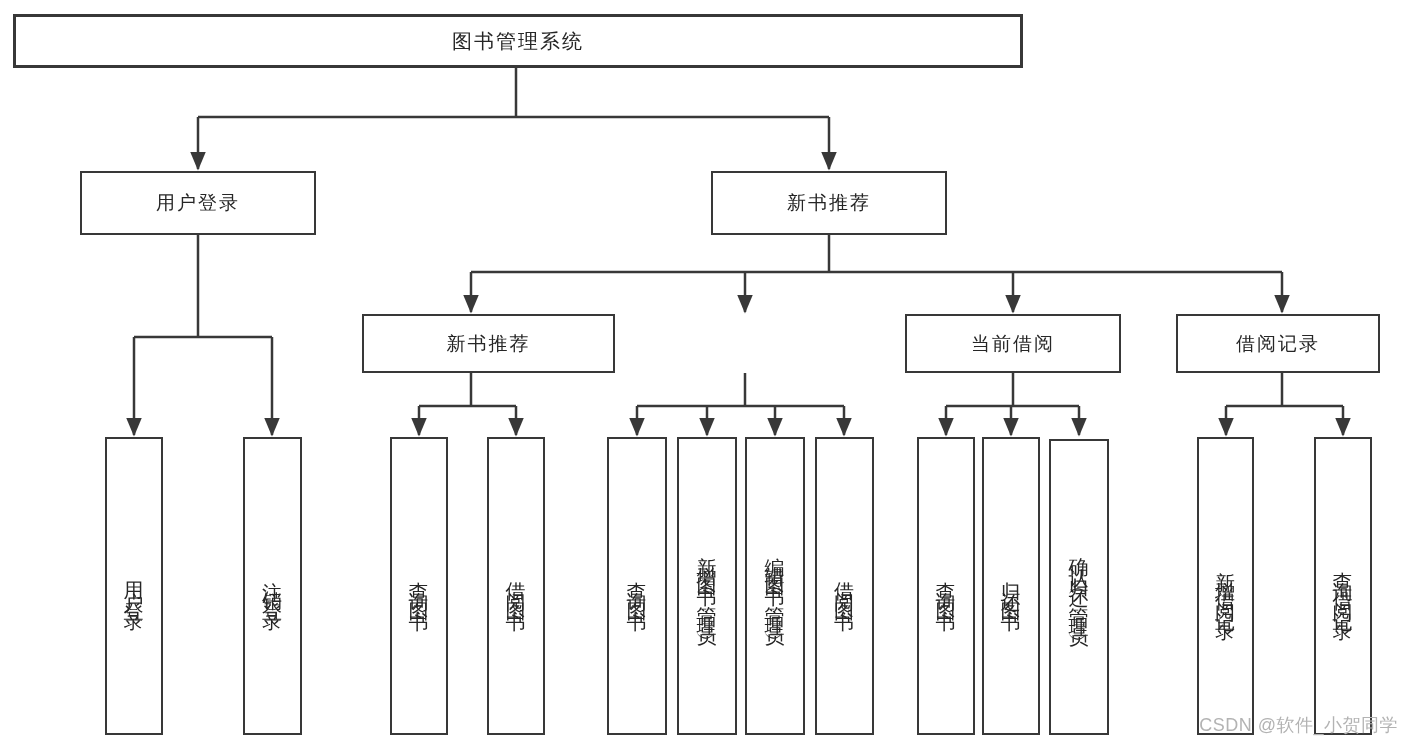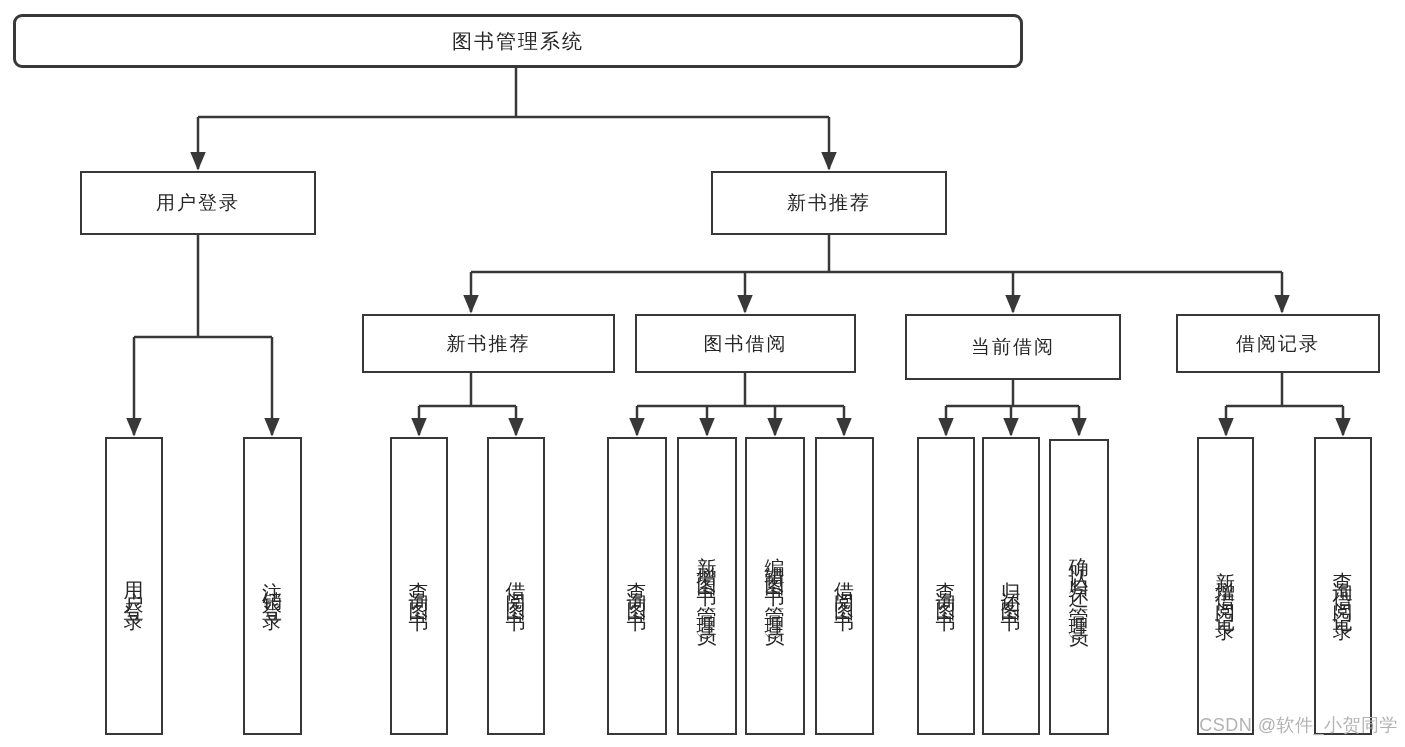--- a/index.html
+++ b/index.html
@@ -22,21 +22,21 @@
   svg.wires marker path{fill:var(--line);stroke:none;}
   .box{
     position:absolute;z-index:2;
     background:var(--background);
     border:2px solid var(--border);
     box-sizing:border-box;
     display:flex;align-items:center;justify-content:center;
     color:var(--text);
   }
   .box.h{font-size:19px;letter-spacing:2px;white-space:nowrap;}
-  .box.root{font-size:20px;border-width:3px;border-radius:9px;}
+  .box.root{font-size:20px;border-width:3px;}
   .box.v{
     writing-mode:vertical-lr;
     text-orientation:mixed;
     font-size:20px;
     line-height:1;
     letter-spacing:10px;
     padding:6px 0;
   }
   .watermark{
     position:absolute;z-index:3;
@@ -92,22 +92,21 @@
     <line x1="1226" y1="406" x2="1226" y2="435" marker-end="url(#arw)"></line>
     <line x1="1343" y1="406" x2="1343" y2="435" marker-end="url(#arw)"></line>
   </svg>
 
   <div class="box h root" style="left:13px;top:14px;width:1010px;height:54px">图书管理系统</div>
 
   <div class="box h" style="left:80px;top:171px;width:236px;height:64px">用户登录</div>
   <div class="box h" style="left:711px;top:171px;width:236px;height:64px">新书推荐</div>
 
   <div class="box h" style="left:362px;top:314px;width:253px;height:59px">新书推荐</div>
-  <div class="box h" style="left:635px;top:314px;width:221px;height:59px">图书借阅</div>
-  <div class="box h" style="left:905px;top:314px;width:216px;height:66px">当前借阅</div>
+  <div class="box h" style="left:905px;top:314px;width:216px;height:59px">当前借阅</div>
   <div class="box h" style="left:1176px;top:314px;width:204px;height:59px">借阅记录</div>
 
   <div class="box v" style="left:105px;top:437px;width:58px;height:298px">用户登录</div>
   <div class="box v" style="left:243px;top:437px;width:59px;height:298px">注销登录</div>
 
   <div class="box v" style="left:390px;top:437px;width:58px;height:298px">查询图书</div>
   <div class="box v" style="left:487px;top:437px;width:58px;height:298px">借阅图书</div>
 
   <div class="box v" style="left:607px;top:437px;width:60px;height:298px">查询图书</div>
   <div class="box v" style="left:677px;top:437px;width:60px;height:298px">新增图书（管理员）</div>

